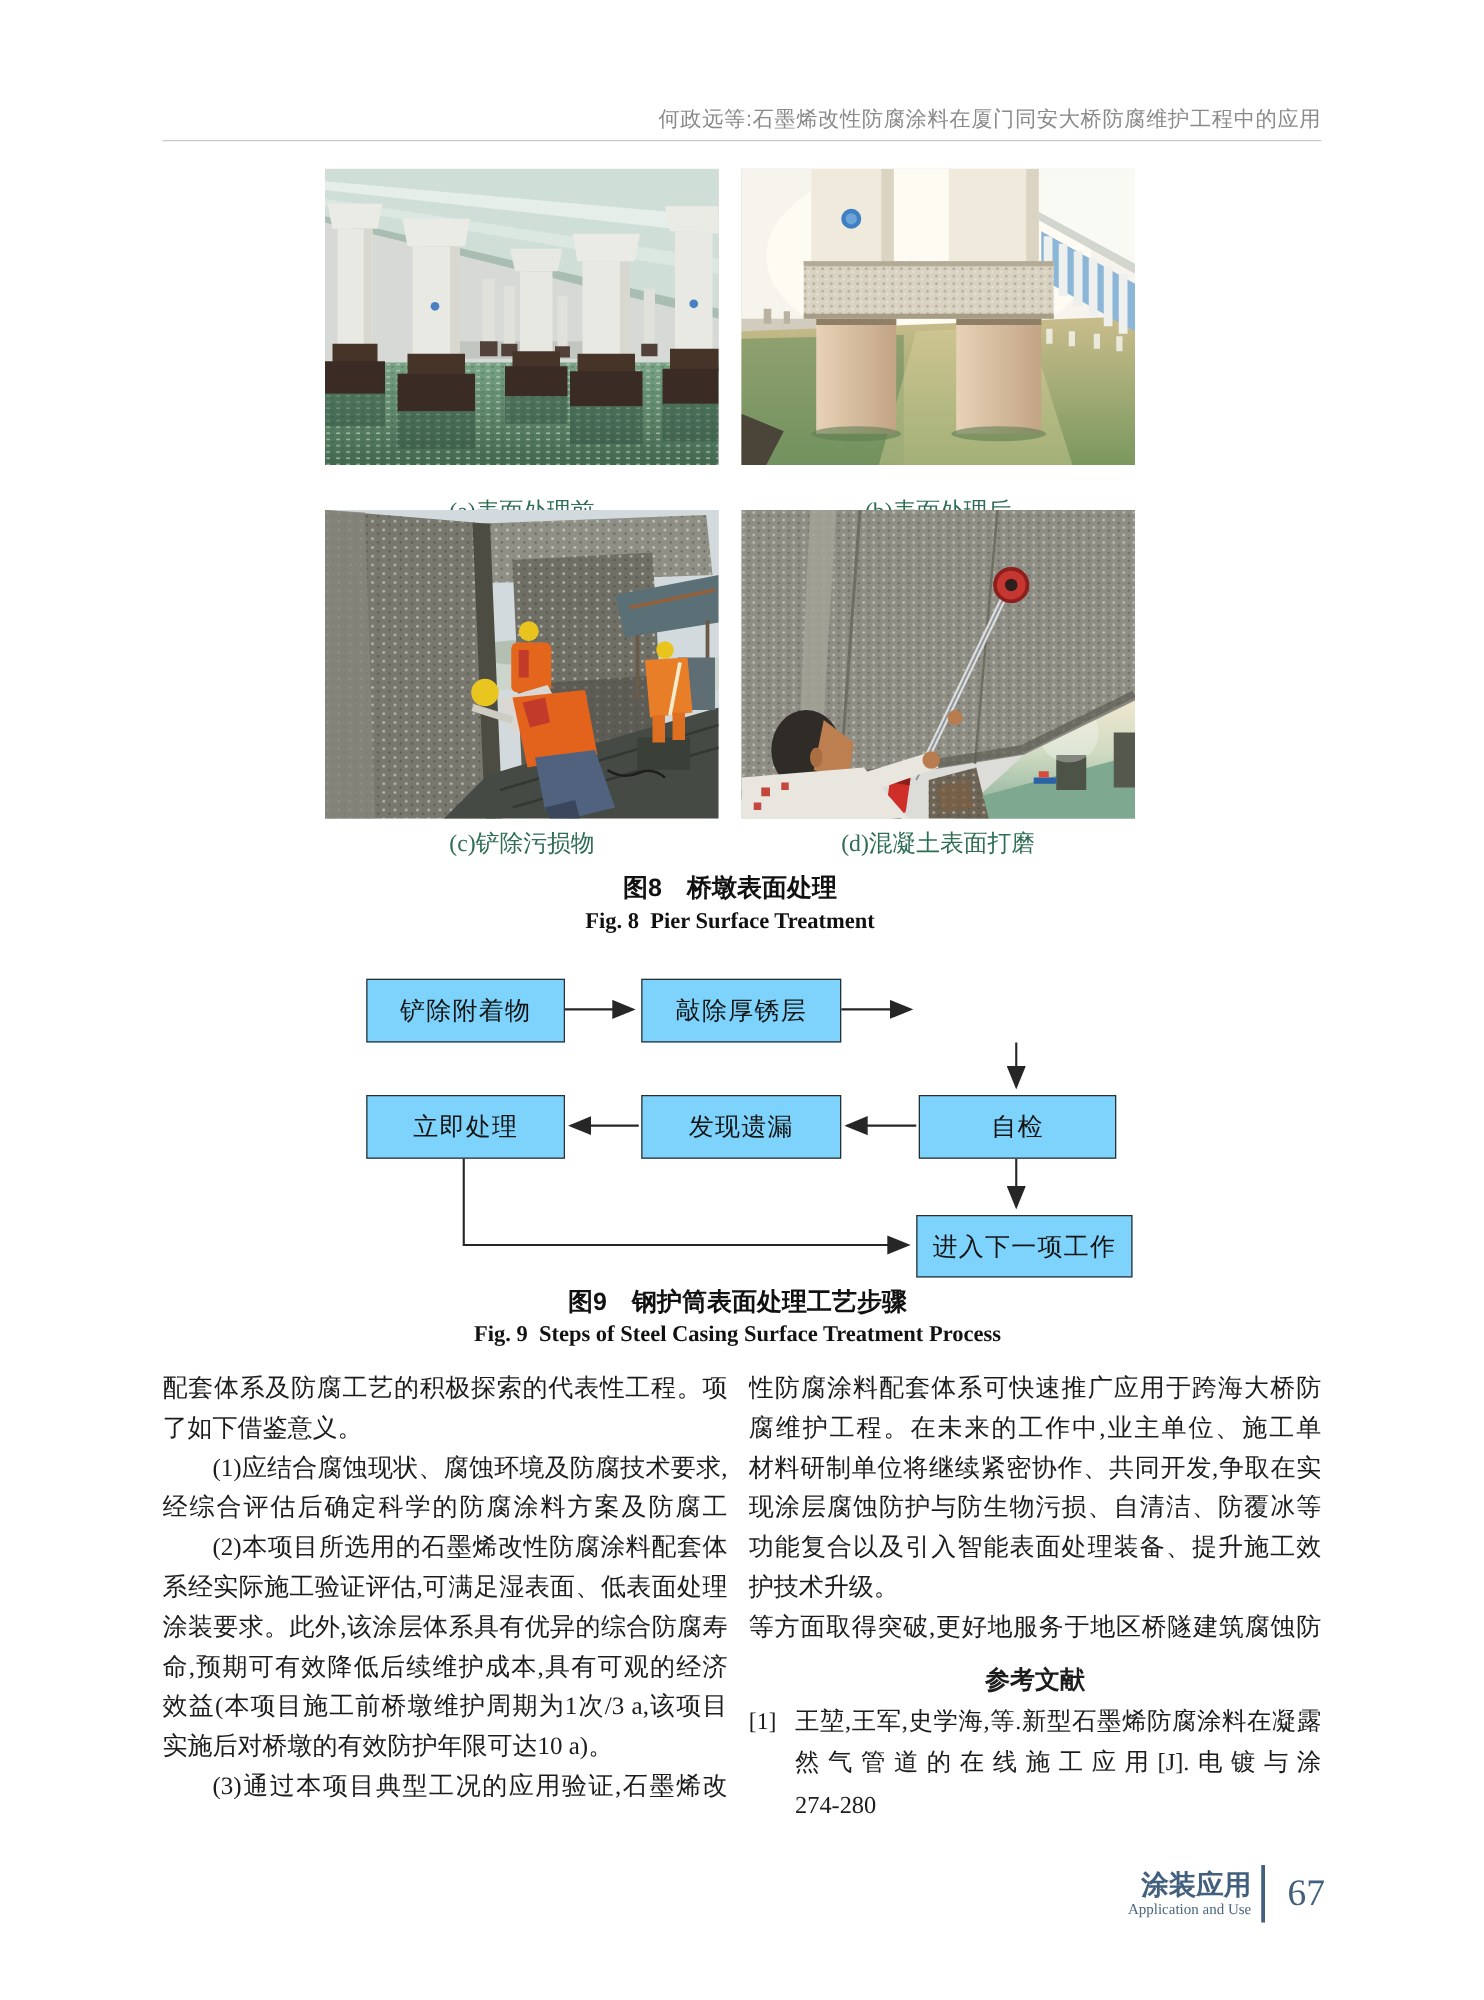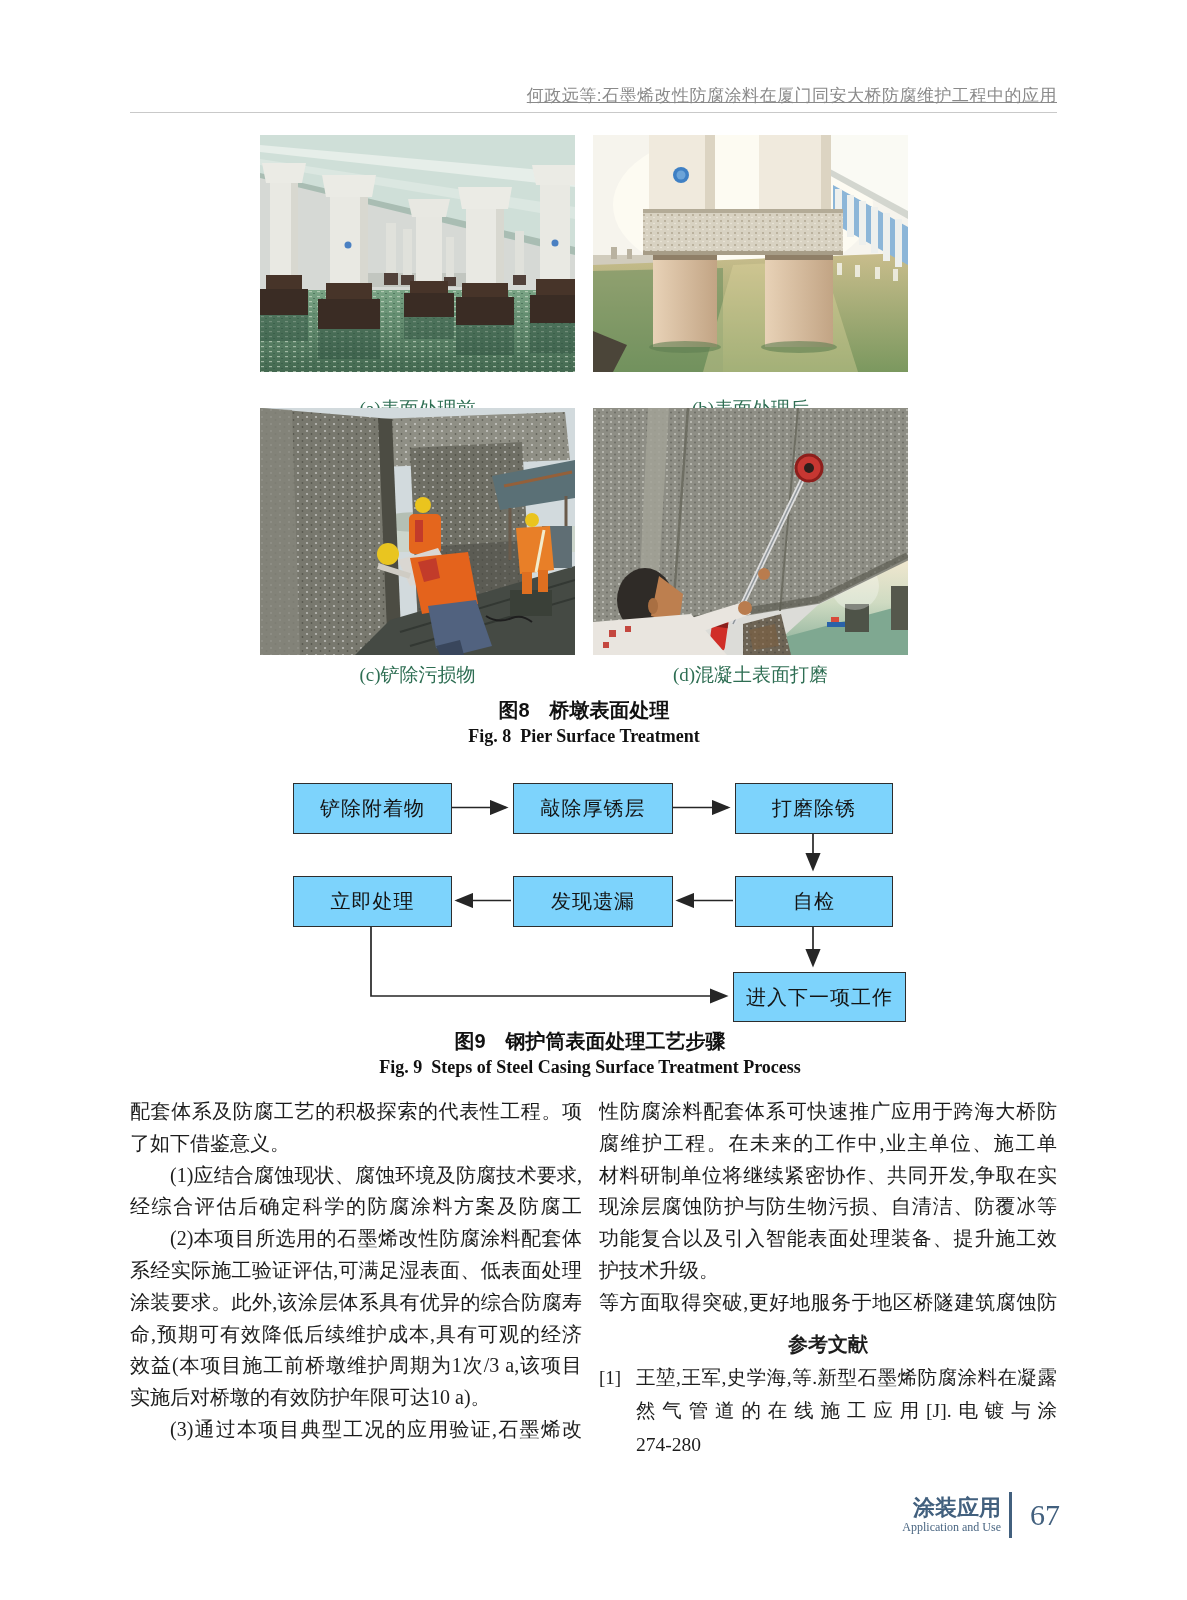--- a/index.html
+++ b/index.html
@@ -3,21 +3,21 @@
 <meta charset="utf-8">
 <style>
   html,body{margin:0;padding:0;background:#ffffff;}
   #page{position:relative;width:1187px;height:1600px;background:#ffffff;overflow:hidden;
         font-family:"Liberation Serif","DejaVu Serif",serif;color:#1c1c1c;}
   .abs{position:absolute;}
 
   
   .hdr{left:130px;top:84px;width:927px;text-align:right;
        font-family:"Liberation Sans","DejaVu Sans",sans-serif;
-       font-size:17px;color:#8a8a8a;letter-spacing:.5px;text-decoration:underline;}
+       font-size:17px;color:#8a8a8a;letter-spacing:.5px;}
   .hdr-rule{left:130px;top:112px;width:927px;height:1px;background:#c9c9c9;}
 
   
   .photo{position:absolute;width:315px;overflow:hidden;background:#dcdcd8;}
   .photo svg{display:block;width:100%;height:100%;}
   .plabel-row{position:absolute;width:648px;left:260px;display:flex;}
   .plabel{width:315px;text-align:center;font-size:19px;color:#2e6e53;white-space:pre;}
   .plabel.right{margin-left:18px;}
   .figcap-cn{font-family:"Liberation Sans","DejaVu Sans",sans-serif;font-weight:bold;
              font-size:20px;color:#111;text-align:center;white-space:pre;}
@@ -345,21 +345,20 @@
         <line x1="388" y1="24.5" x2="443" y2="24.5" marker-end="url(#ah)"></line>
         <line x1="528" y1="51" x2="528" y2="86" marker-end="url(#ah)"></line>
         <line x1="448" y1="117.5" x2="393" y2="117.5" marker-end="url(#ah)"></line>
         <line x1="226" y1="117.5" x2="172" y2="117.5" marker-end="url(#ah)"></line>
         <line x1="528" y1="144" x2="528" y2="182" marker-end="url(#ah)"></line>
         <polyline points="86,143 86,213 441,213" marker-end="url(#ah)"></polyline>
       </g>
     </svg>
     <div class="fnode" style="left:8px;top:0;width:157px;height:49px;">铲除附着物</div>
     <div class="fnode" style="left:228px;top:0;width:158px;height:49px;">敲除厚锈层</div>
-    <div class="fnode" style="left:450px;top:0;width:156px;height:49px;">打磨除锈</div>
     <div class="fnode" style="left:8px;top:93px;width:157px;height:49px;">立即处理</div>
     <div class="fnode" style="left:228px;top:93px;width:158px;height:49px;">发现遗漏</div>
     <div class="fnode" style="left:450px;top:93px;width:156px;height:49px;">自检</div>
     <div class="fnode" style="left:448px;top:189px;width:171px;height:48px;">进入下一项工作</div>
   </div>
 
   <div class="abs figcap-cn" style="left:270px;top:1028px;width:640px;">图9　钢护筒表面处理工艺步骤</div>
   <div class="abs figcap-en" style="left:270px;top:1057px;width:640px;">Fig. 9  Steps of Steel Casing Surface Treatment Process</div>
 
   <div class="col" id="col-left">

